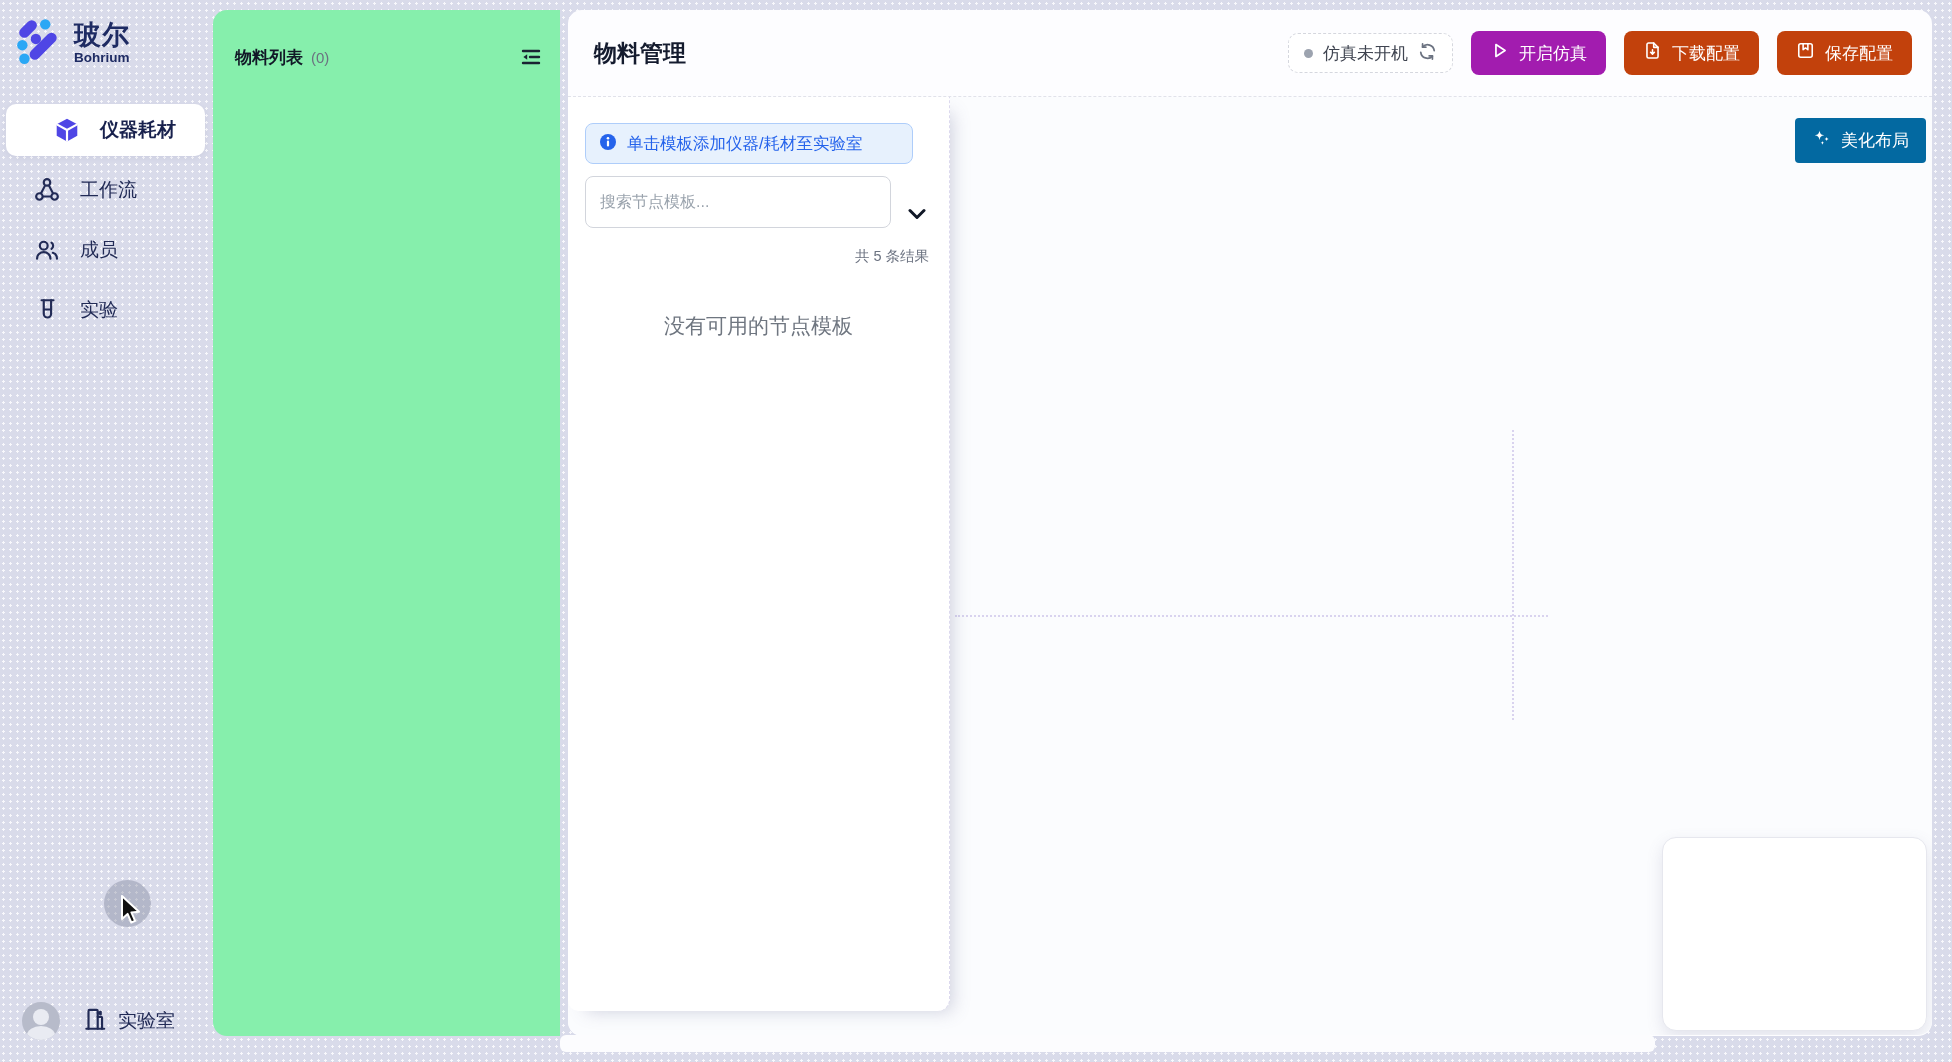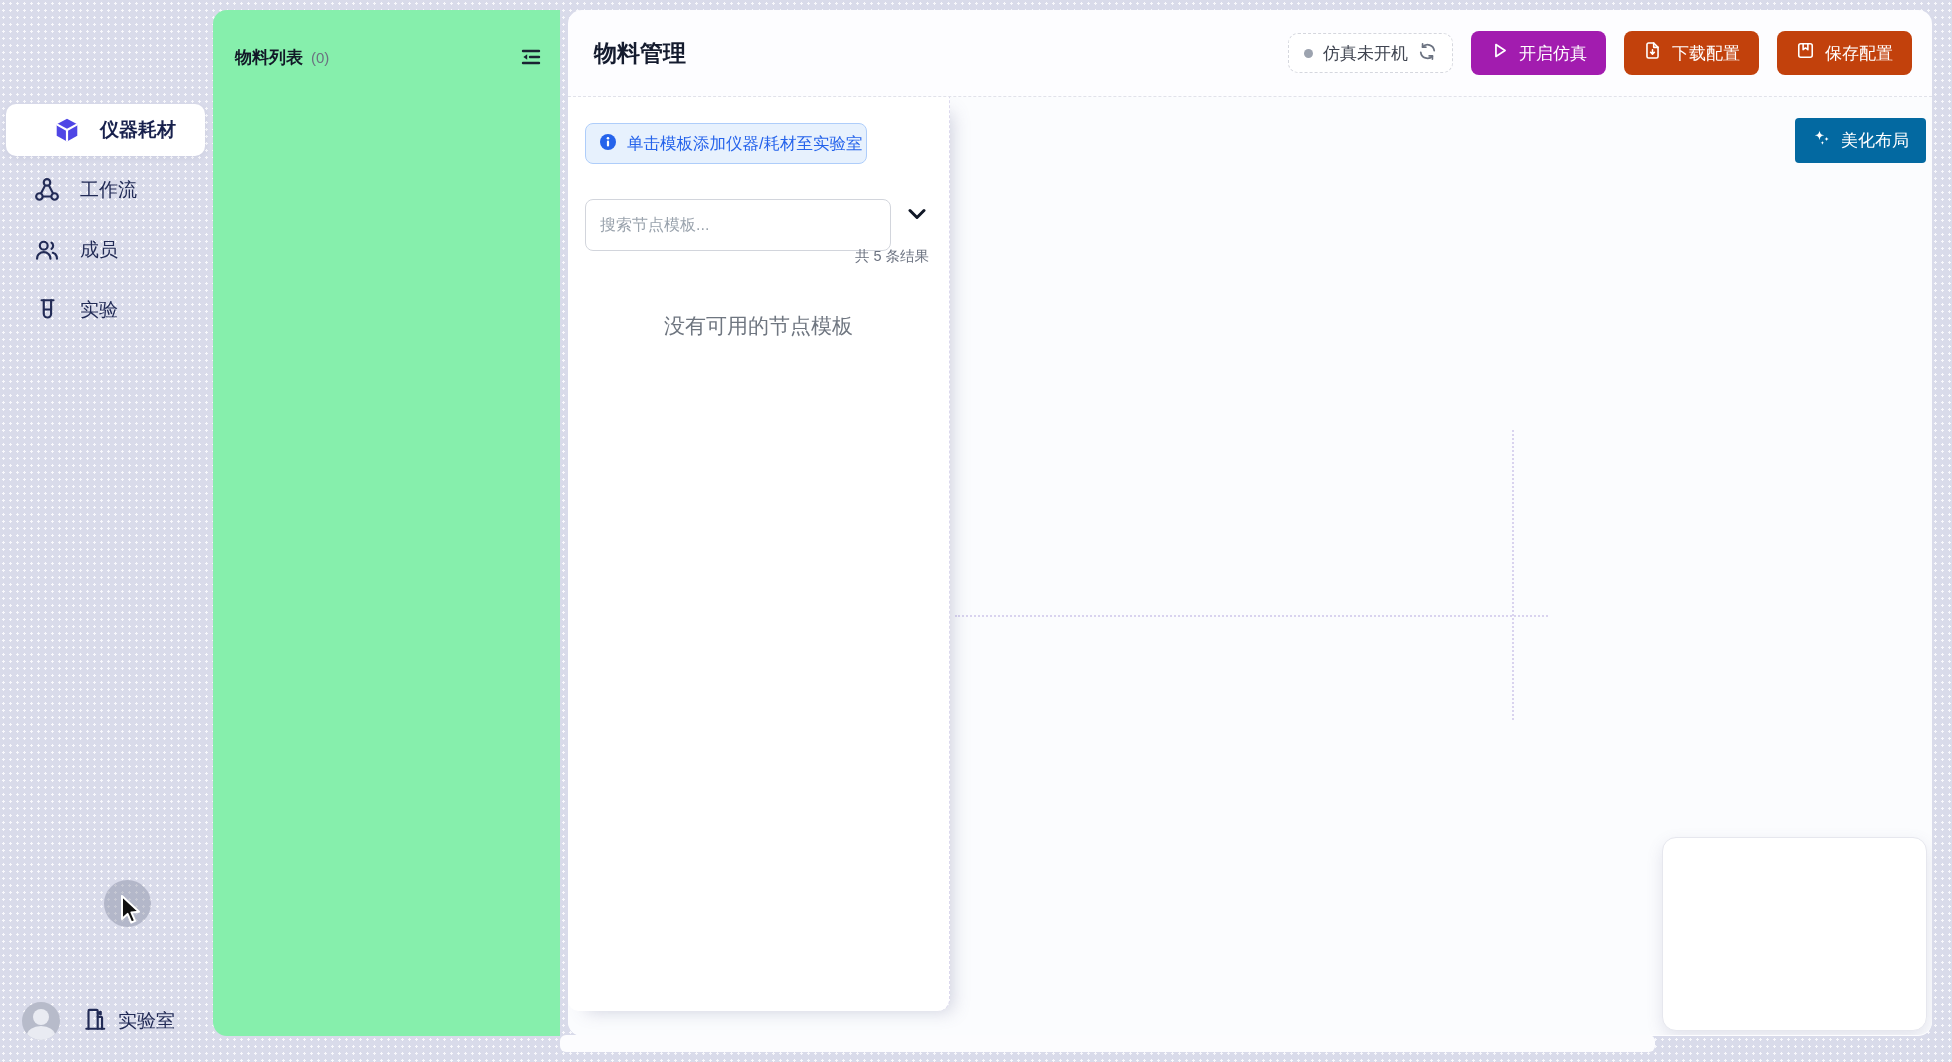--- a/index.html
+++ b/index.html
@@ -55,25 +55,25 @@
     padding:0 19px; font-size:17px; font-weight:500; color:#fff; cursor:pointer;
     font-family:"Liberation Sans","DejaVu Sans",sans-serif; }
   .btn-green { background:#a21caf; }
   .btn-blue { background:#c2410c; }
 
   
   .canvas { position:relative; height:938px; background:#fbfcfe; border-radius:0 0 14px 14px; overflow:hidden; }
   .template-card { position:absolute; left:0; top:0; width:382px; height:914px; background:#fff;
     border-right:1px dashed #dcd9ee; border-radius:0 0 12px 10px;
     box-shadow:10px 8px 18px -8px rgba(90,95,135,.28); }
-  .hint-banner { position:absolute; top:26px; left:17px; width:282px; height:41px;
+  .hint-banner { position:absolute; top:26px; left:17px; width:328px; height:41px;
     background:#e7f1fd; border:1px solid #aecdfa; border-radius:8px;
     display:flex; align-items:center; gap:10px; padding:0 13px; }
   .hint-text { font-size:16.5px; color:#2563eb; white-space:nowrap; }
-  .search-input { position:absolute; top:102px; left:17px; width:306px; height:52px;
+  .search-input { position:absolute; top:79px; left:17px; width:306px; height:52px;
     border:1px solid #d2d5dc; border-radius:8px; padding:0 14px; font-size:16px; color:#111827;
     background:#fff; outline:none; font-family:"Liberation Sans","DejaVu Sans",sans-serif; }
   .search-input::placeholder { color:#9aa3ad; }
   .chevron-btn { position:absolute; top:105px; left:334px; width:30px; height:24px;
     display:flex; align-items:center; justify-content:center; cursor:pointer; }
   .result-count { position:absolute; top:150px; right:20px; font-size:14.5px; color:#6b7280; }
   .empty-text { position:absolute; top:215px; left:0; width:100%; text-align:center;
     font-size:21px; color:#6f7680; }
   .beautify-btn { position:absolute; top:21px; right:6px; height:45px; background:#0369a1;
     border:none; border-radius:4px; display:flex; align-items:center; gap:9px; padding:0 17px;
@@ -89,20 +89,36 @@
 
   
   .click-ring { position:absolute; left:104px; top:880px; width:47px; height:47px; border-radius:50%;
     background:rgba(118,124,146,.38); z-index:98; }
   .cursor { position:absolute; left:119px; top:895px; z-index:99; }
 </style>
 </head>
 <body>
 
 <div class="sidebar">
+  <div class="logo-row">
+    <span>
+      <svg width="50" height="50" viewBox="0 0 48 48">
+        <line x1="10" y1="16" x2="17" y2="9" stroke="#4f46e5" stroke-width="10" stroke-linecap="round"></line>
+        <circle cx="30" cy="8" r="5" fill="#2aa7f5"></circle>
+        <circle cx="8" cy="28" r="5" fill="#2aa7f5"></circle>
+        <circle cx="21" cy="22" r="5" fill="#4f46e5"></circle>
+        <line x1="20" y1="37" x2="36" y2="21" stroke="#4f46e5" stroke-width="10" stroke-linecap="round"></line>
+        <circle cx="10" cy="41" r="5" fill="#2aa7f5"></circle>
+      </svg>
+    </span>
+    <span class="logo-text">
+      <span class="brand-name">玻尔</span>
+      <span class="brand-sub">Bohrium</span>
+    </span>
+  </div>
 
   <div class="nav">
     <div class="nav-item active">
       <span class="nav-icon">
         <svg width="26" height="26" viewBox="0 0 24 24">
           <path d="M12 1.5 L21.5 6.8 V17.2 L12 22.5 L2.5 17.2 V6.8 Z" fill="#4f46e5"></path>
           <path d="M12 22 V12 M3 7 L12 12 L21 7" stroke="#fff" stroke-width="2" fill="none" stroke-linecap="round" stroke-linejoin="round"></path>
         </svg>
       </span>
       <span class="nav-label">仪器耗材</span>

